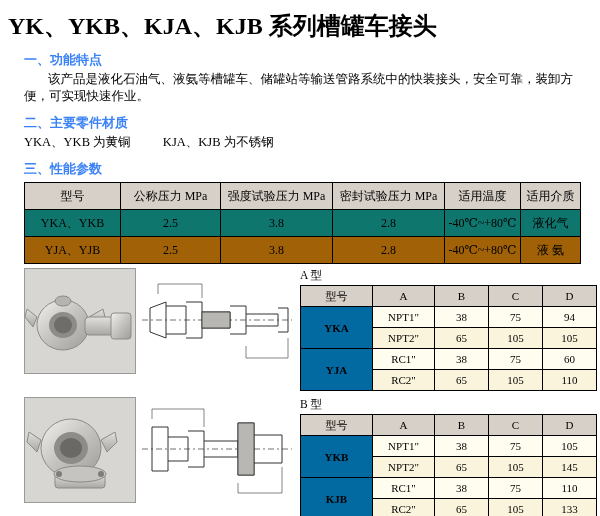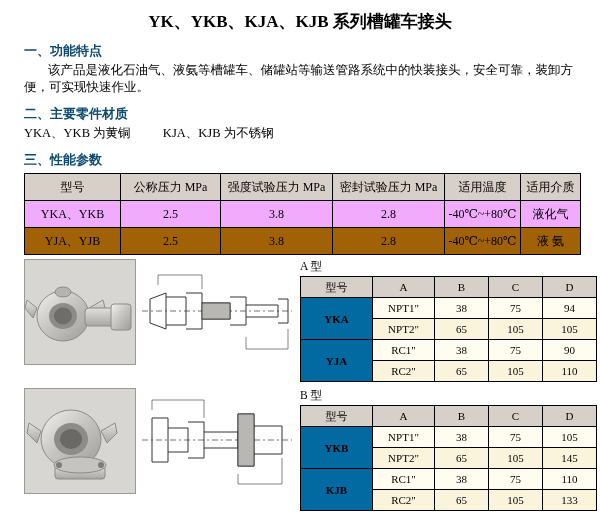--- a/index.html
+++ b/index.html
@@ -16,29 +16,29 @@
     position: relative;
   }
   .page {
     width: 600px;
     height: 516px;
     position: relative;
     box-sizing: border-box;
     padding: 0 8px;
   }
   .title {
-    text-align: center;
-    font-size: 17px;
+    text-align: left;
+    font-size: 24px;
     font-weight: bold;
     letter-spacing: 0px;
     margin: 10px 0 4px 0;
     font-family: "Liberation Serif", "DejaVu Serif", serif;
   }
   .sec-head {
-    color: #0c4a6e;
+    color: #3b82f6;
     font-weight: bold;
     font-size: 13px;
     margin: 9px 0 2px 16px;
     font-family: "Liberation Serif", "DejaVu Serif", serif;
   }
   .para {
     font-size: 12.5px;
     line-height: 17px;
     margin: 0 10px 0 16px;
     text-indent: 0;
@@ -69,21 +69,21 @@
     font-size: 12px;
     height: 26px;
     padding: 0;
     font-family: "Liberation Serif", "DejaVu Serif", serif;
   }
   table.perf thead th {
     background: #d7d0c8;
     font-weight: normal;
   }
   table.perf tbody td {
-    background: #f0abfc;
+    background: #0f766e;
   }
   table.perf tbody tr.alt td {
     background: #a16207;
   }
 
   
   .sec4 {
     margin-top: 6px;
   }
   .dim-wrap {
@@ -286,21 +286,21 @@
               <td>NPT2"</td>
               <td>65</td>
               <td>105</td>
               <td>105</td>
             </tr>
             <tr>
               <td class="model" rowspan="2">YJA</td>
               <td>RC1"</td>
               <td>38</td>
               <td>75</td>
-              <td>90</td>
+              <td>60</td>
             </tr>
             <tr class="alt">
               <td>RC2"</td>
               <td>65</td>
               <td>105</td>
               <td>110</td>
             </tr>
           </tbody>
         </table>
       </div>

